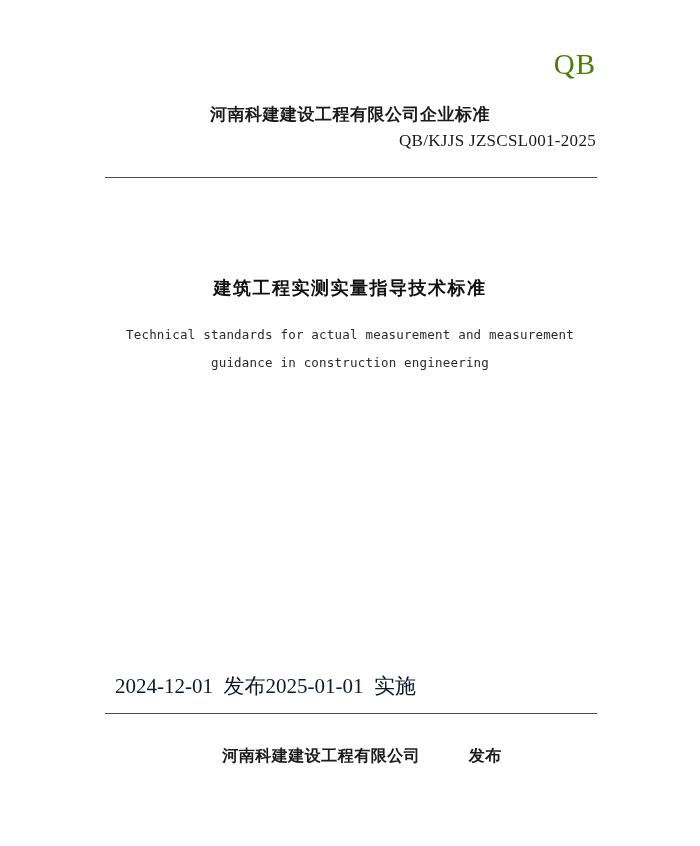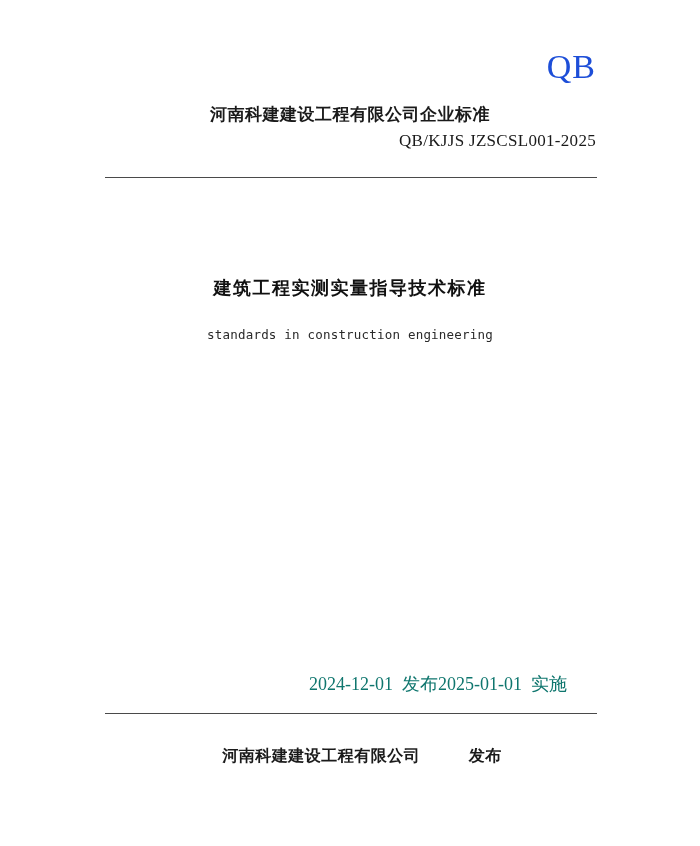--- a/index.html
+++ b/index.html
@@ -20,23 +20,23 @@
     height: 846px;
     background: #ffffff;
   }
 
   
   .mark-qb {
     position: absolute;
     top: 48px;
     right: 104px;
     font-family: "Liberation Serif", serif;
-    font-size: 34px;
+    font-size: 29px;
     letter-spacing: 1px;
-    color: #1d4ed8;
+    color: #4d7c0f;
   }
 
   .org-line {
     position: absolute;
     top: 103px;
     left: 0;
     width: 700px;
     text-align: center;
     font-family: "DejaVu Sans", sans-serif;
     font-size: 17px;
@@ -91,24 +91,24 @@
     color: #2a2a2a;
   }
 
   
   .dates {
     position: absolute;
     top: 672px;
     left: 105px;
     width: 492px;
     display: flex;
-    justify-content: flex-end;
+    justify-content: flex-start;
     font-family: "Liberation Serif", serif;
-    font-size: 18px;
-    color: #0f766e;
+    font-size: 21px;
+    color: #0f172a;
   }
   .dates .date-item {
     white-space: pre;
   }
   .dates .date-left { margin-left: 10px; }
   .dates .date-right { margin-right: 30px; }
 
   .rule-bottom {
     position: absolute;
     top: 713px;
@@ -141,21 +141,22 @@
 
   <div class="org-line">河南科建建设工程有限公司企业标准</div>
 
   <div class="std-number">QB/KJJS  JZSCSL001-2025</div>
 
   <div class="rule-top"></div>
 
   <div class="title-cn">建筑工程实测实量指导技术标准</div>
 
   <div class="title-en">
-    <div>standards in construction engineering</div>
+    <div>Technical standards for actual measurement and measurement</div>
+    <div>guidance in construction engineering</div>
   </div>
 
   <div class="dates">
     <span class="date-item date-left">2024-12-01  发布</span>
     <span class="date-item date-right">2025-01-01  实施</span>
   </div>
 
   <div class="rule-bottom"></div>
 
   <div class="issuer">河南科建建设工程有限公司        发布</div>

